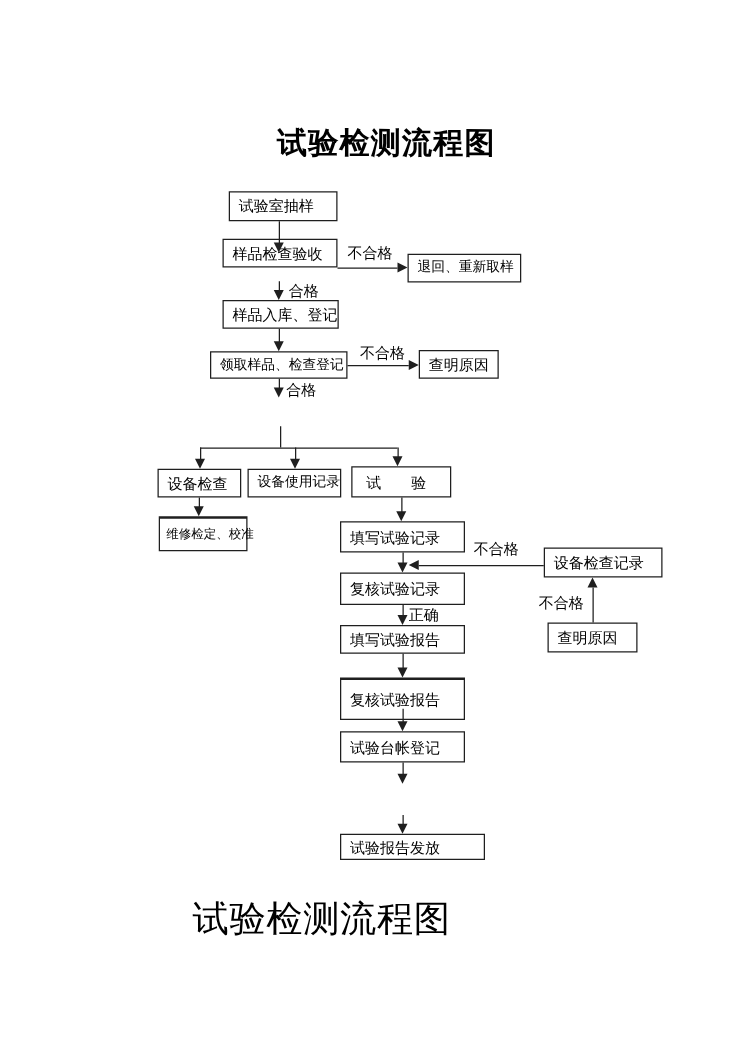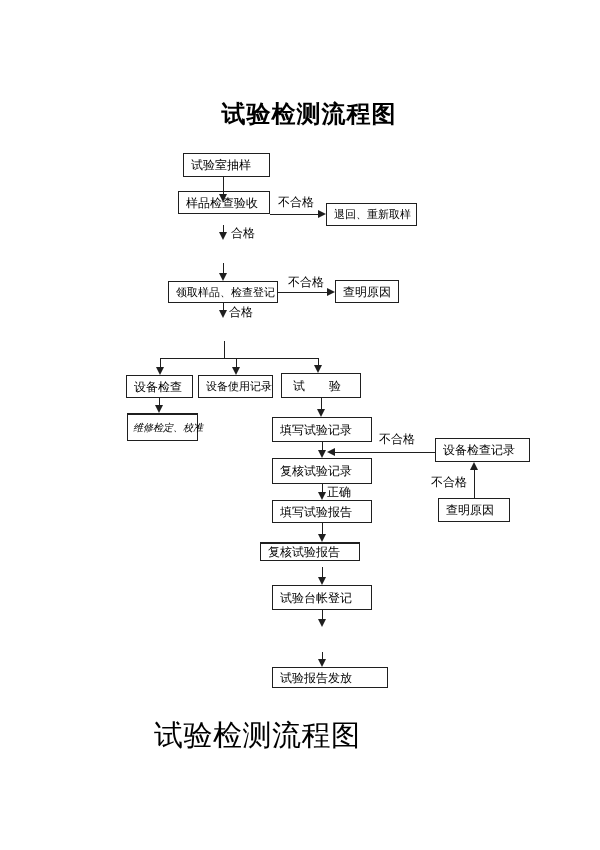--- a/index.html
+++ b/index.html
@@ -8,21 +8,21 @@
         background:var(--background);color:var(--text);
         font-family:"Liberation Serif","DejaVu Serif",serif;padding-left:18px;}
   .title-top{position:absolute;left:0;right:0;top:98px;text-align:center;
              font-size:24px;font-weight:bold;letter-spacing:1px;}
   .title-bottom{position:absolute;left:154px;top:716px;font-size:29px;
                 font-weight:normal;letter-spacing:0.5px;}
   .node{position:absolute;box-sizing:border-box;border:1px solid var(--line);
         background:#fff;display:flex;align-items:center;padding-left:7px;
         font-size:12px;white-space:pre;line-height:1;}
   .node.tight{font-size:11px;}
-  .node.small{font-size:10px;padding-left:5px;font-style:italic;}
+  .node.small{font-size:10px;padding-left:5px;}
   .node.thick{border-top-width:2px;}
   .hline,.vline{position:absolute;background:var(--line);}
   .hline{height:1px;}
   .vline{width:1px;}
   .ah{position:absolute;width:0;height:0;}
   .ah-down{border-left:4px solid transparent;border-right:4px solid transparent;border-top:8px solid var(--line);}
   .ah-up{border-left:4px solid transparent;border-right:4px solid transparent;border-bottom:8px solid var(--line);}
   .ah-right{border-top:4px solid transparent;border-bottom:4px solid transparent;border-left:8px solid var(--line);}
   .ah-left{border-top:4px solid transparent;border-bottom:4px solid transparent;border-right:8px solid var(--line);}
   .elabel{position:absolute;font-size:12px;line-height:1;white-space:nowrap;}
@@ -30,32 +30,33 @@
 </head>
 <body>
 
 <div class="page">
 
   <div class="title-top">试验检测流程图</div>
 
   <div class="node" style="left:183px;top:153px;width:87px;height:24px;">试验室抽样</div>
   <div class="node" style="left:178px;top:191px;width:92px;height:23px;">样品检查验收</div>
   <div class="node tight" style="left:326px;top:203px;width:91px;height:23px;text-align:center;">退回、重新取样</div>
+  <div class="node" style="left:178px;top:240px;width:93px;height:23px;">样品入库、登记</div>
   <div class="node tight" style="left:168px;top:281px;width:110px;height:22px;">领取样品、检查登记</div>
   <div class="node" style="left:335px;top:280px;width:64px;height:23px;">查明原因</div>
   <div class="node" style="left:126px;top:375px;width:67px;height:23px;">设备检查</div>
   <div class="node tight" style="left:198px;top:375px;width:75px;height:23px;">设备使用记录</div>
   <div class="node" style="left:281px;top:373px;width:80px;height:25px;padding-left:11px;">试　　验</div>
   <div class="node small thick" style="left:127px;top:413px;width:71px;height:28px;">维修检定、校准</div>
   <div class="node" style="left:435px;top:438px;width:95px;height:24px;">设备检查记录</div>
   <div class="node" style="left:272px;top:417px;width:100px;height:25px;">填写试验记录</div>
   <div class="node" style="left:272px;top:458px;width:100px;height:26px;">复核试验记录</div>
   <div class="node" style="left:438px;top:498px;width:72px;height:24px;">查明原因</div>
   <div class="node" style="left:272px;top:500px;width:100px;height:23px;">填写试验报告</div>
-  <div class="node thick" style="left:260px;top:542px;width:100px;height:19px;">复核试验报告</div>
+  <div class="node thick" style="left:272px;top:542px;width:100px;height:34px;">复核试验报告</div>
   <div class="node" style="left:272px;top:585px;width:100px;height:25px;">试验台帐登记</div>
   <div class="node" style="left:272px;top:667px;width:116px;height:21px;">试验报告发放</div>
 
   <div class="vline" style="left:223px;top:177px;height:18px;"></div>
   <div class="ah ah-down" style="left:219px;top:194px;"></div>
 
   <div class="hline" style="left:270px;top:214px;width:48px;"></div>
   <div class="ah ah-right" style="left:318px;top:210px;"></div>
 
   <div class="vline" style="left:223px;top:225px;height:8px;"></div>

